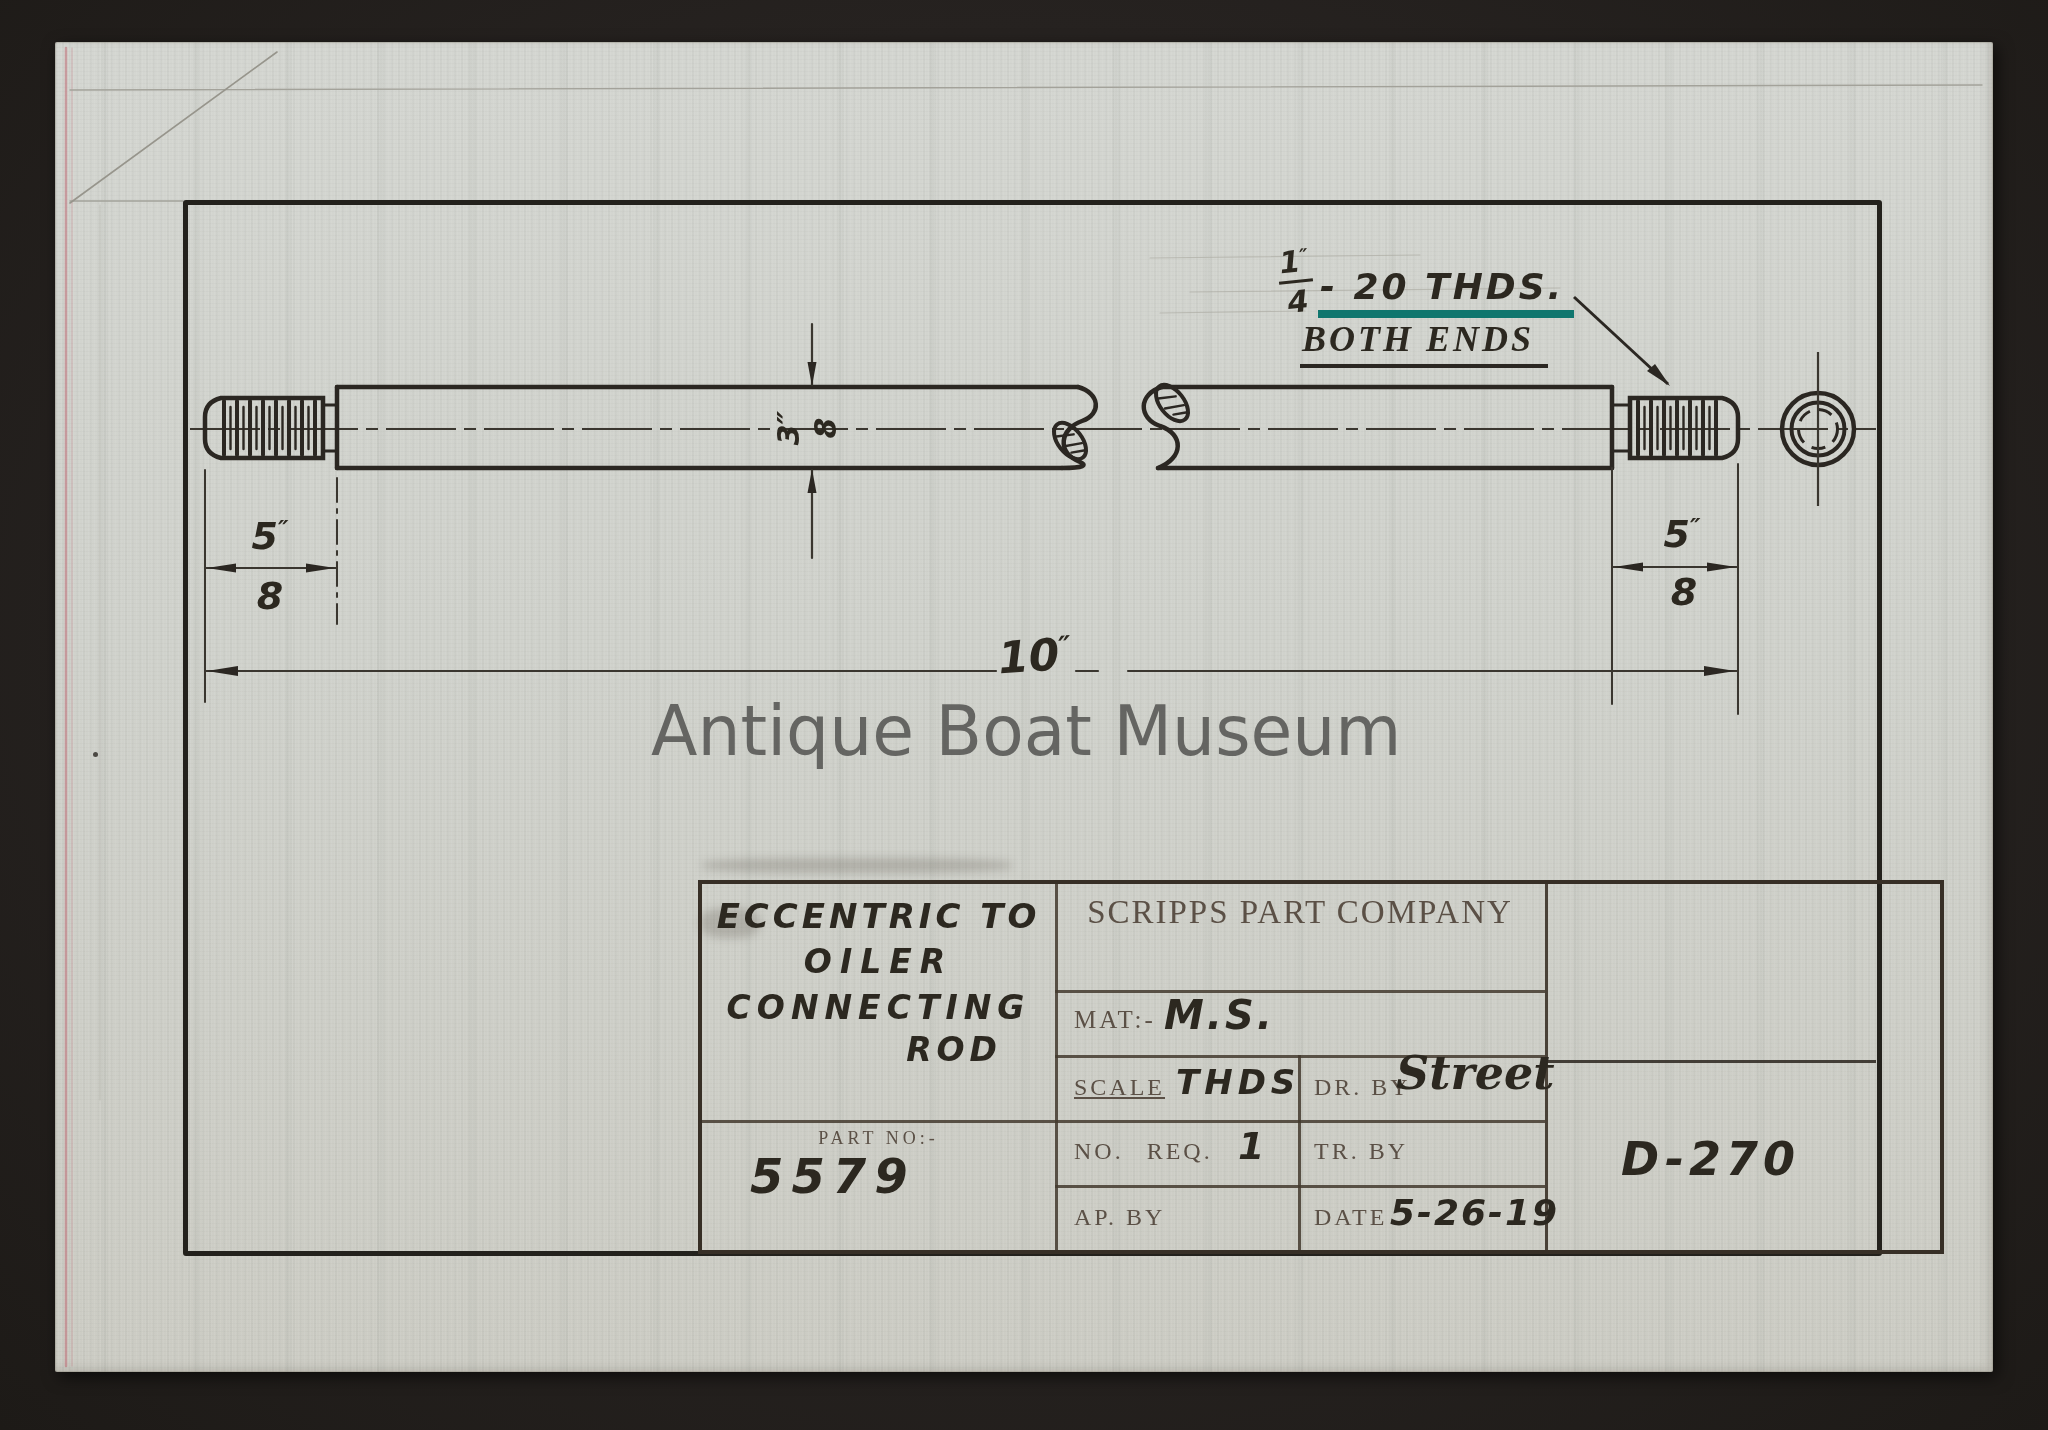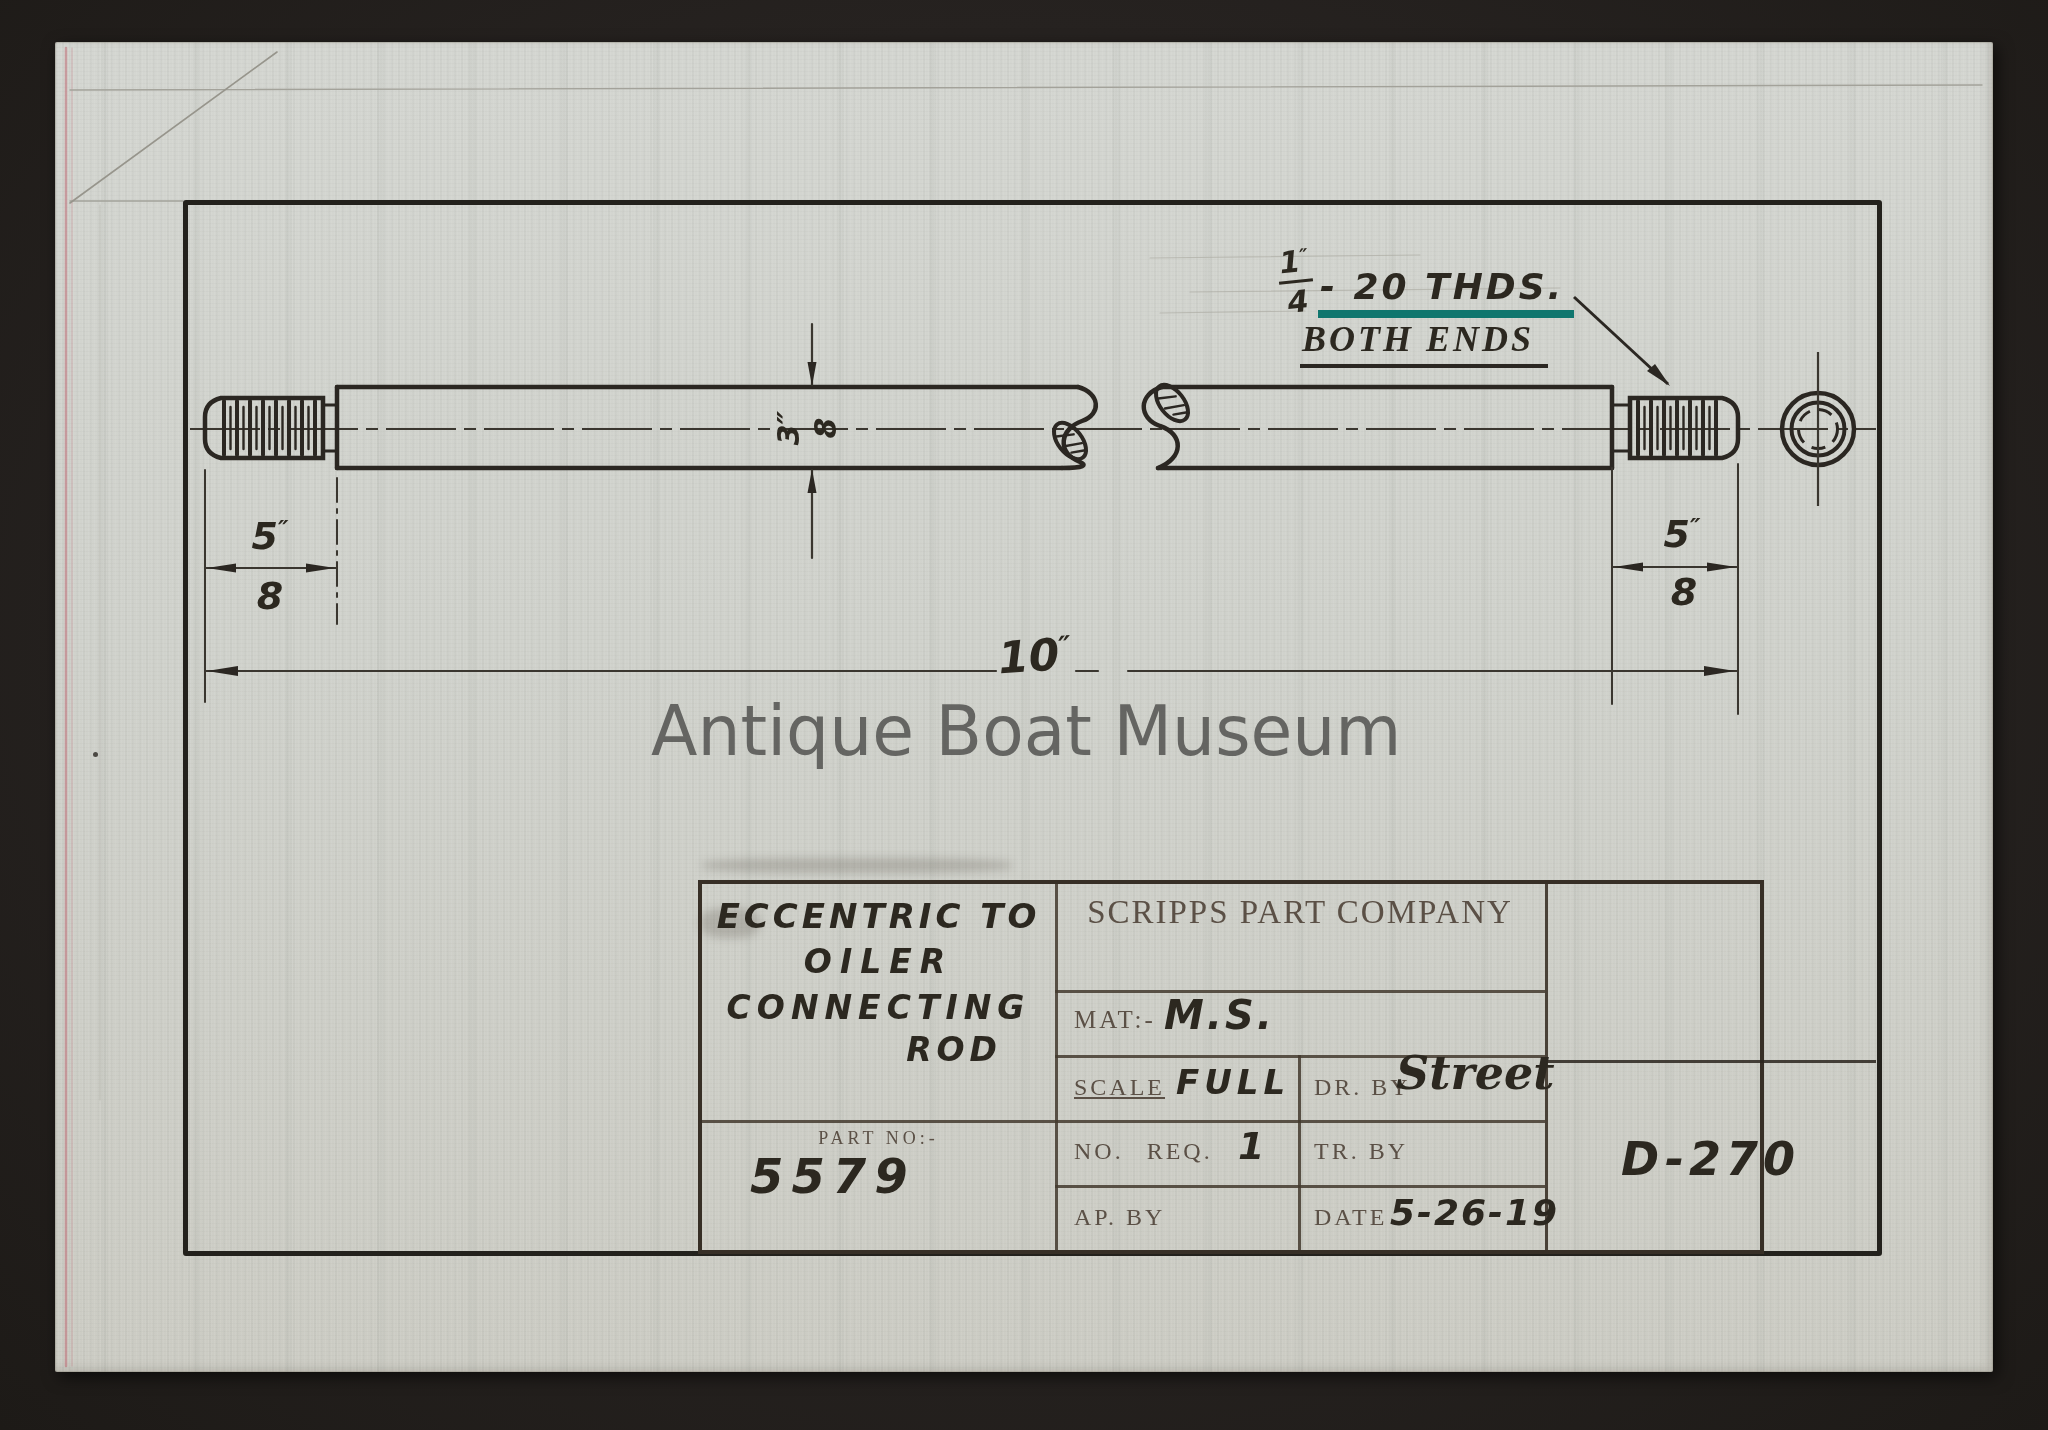--- a/index.html
+++ b/index.html
@@ -43,21 +43,21 @@
   .frac-num .u, .fr-u { font-size:0.62em; vertical-align:0.5em; letter-spacing:0; }
   .frac-stack { display:flex; flex-direction:column; align-items:center; }
   .frac-stack .bar { display:block; height:3px; background:#2c2820; width:34px; margin:1px 0; }
 
   
   .note-line { border-bottom:8px solid #0f766e; padding:0 10px 3px 2px; }
   .note-line2 { border-bottom:4px solid #2b2722; padding:0 14px 4px 2px;font-family:Liberation Serif, serif; }
 
   
   .tblock {
-    position:absolute; left:698px; top:880px; width:1066px; height:374px;
+    position:absolute; left:698px; top:880px; width:1246px; height:374px;
     border:4px solid #372f26;
   }
   .tb-line { position:absolute; background:#43392e; opacity:.85; }
   .tb-v { width:3px; } .tb-h { height:3px; }
 
   .smudge { position:absolute; background:rgba(62,52,40,.20); filter:blur(4px); border-radius:40%; }
   .speck { position:absolute; width:5px; height:5px; background:#2b2722; border-radius:50%; opacity:.8; }
 
   .watermark {
     position:absolute; left:648px; top:694px; width:780px;
@@ -245,21 +245,21 @@
 
   <div class="abs serifl ctr" style="left:0; top:244px; width:353px; font-size:18px; letter-spacing:4px;">PART NO:-</div>
   <div class="abs hand" style="left:48px; top:264px; font-size:48px; letter-spacing:8px;">5579</div>
 
   <div class="abs serifl ctr" style="left:353px; top:10px; width:490px; font-size:33px; letter-spacing:2px;">SCRIPPS PART COMPANY</div>
 
   <div class="abs serifl" style="left:372px; top:122px; font-size:25px;">MAT:-</div>
   <div class="abs hand" style="left:462px; top:108px; font-size:40px; letter-spacing:3px;">M.S.</div>
 
   <div class="abs serifl" style="left:372px; top:190px; font-size:24px;text-decoration:underline;">SCALE</div>
-  <div class="abs hand" style="left:474px; top:178px; font-size:34px; letter-spacing:5px;">FULL</div>
+  <div class="abs hand" style="left:474px; top:178px; font-size:34px; letter-spacing:5px;">THDS</div>
   <div class="abs serifl" style="left:612px; top:190px; font-size:24px;">DR. BY</div>
   <div class="abs cursive" style="left:694px; top:162px; font-size:46px;">Street</div>
 
   <div class="abs serifl" style="left:372px; top:254px; font-size:24px; word-spacing:14px;">NO. REQ.</div>
   <div class="abs hand" style="left:536px; top:240px; font-size:38px;">1</div>
   <div class="abs serifl" style="left:612px; top:254px; font-size:24px;">TR. BY</div>
   <div class="abs hand" style="left:700px; top:244px; font-size:34px;"></div>
 
   <div class="abs serifl" style="left:372px; top:320px; font-size:24px;">AP. BY</div>
   <div class="abs hand" style="left:470px; top:310px; font-size:34px;"></div>

